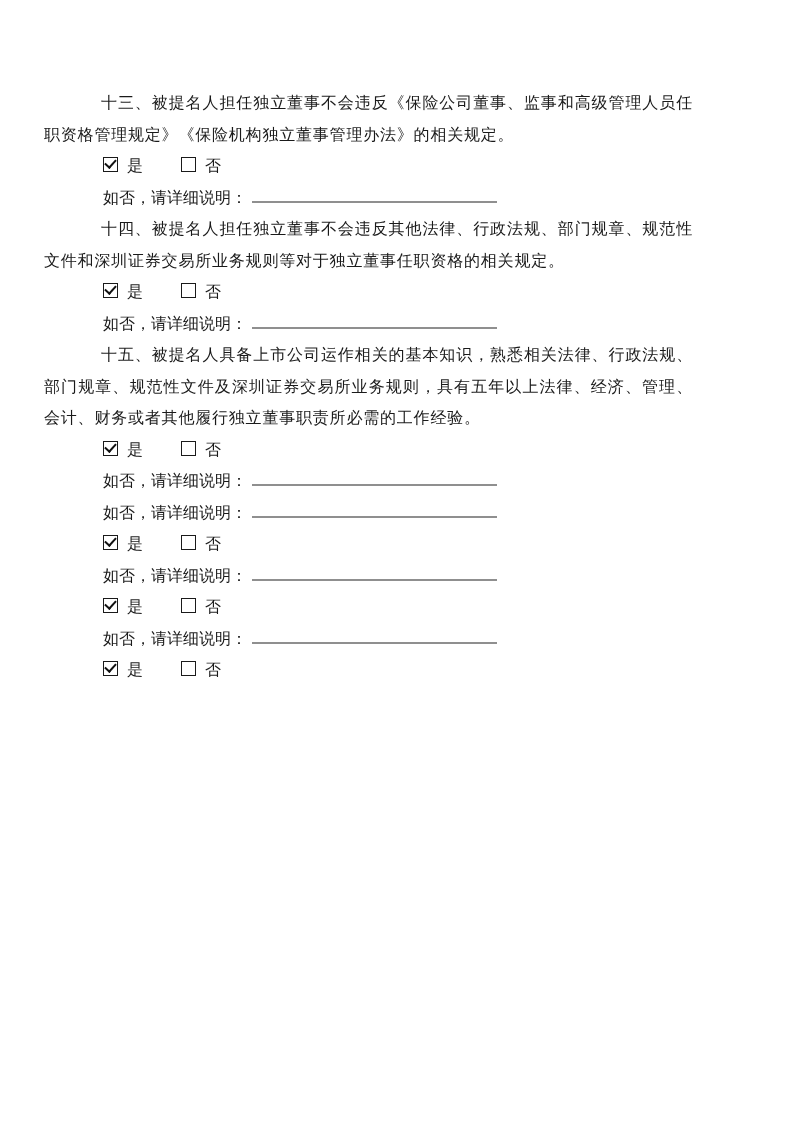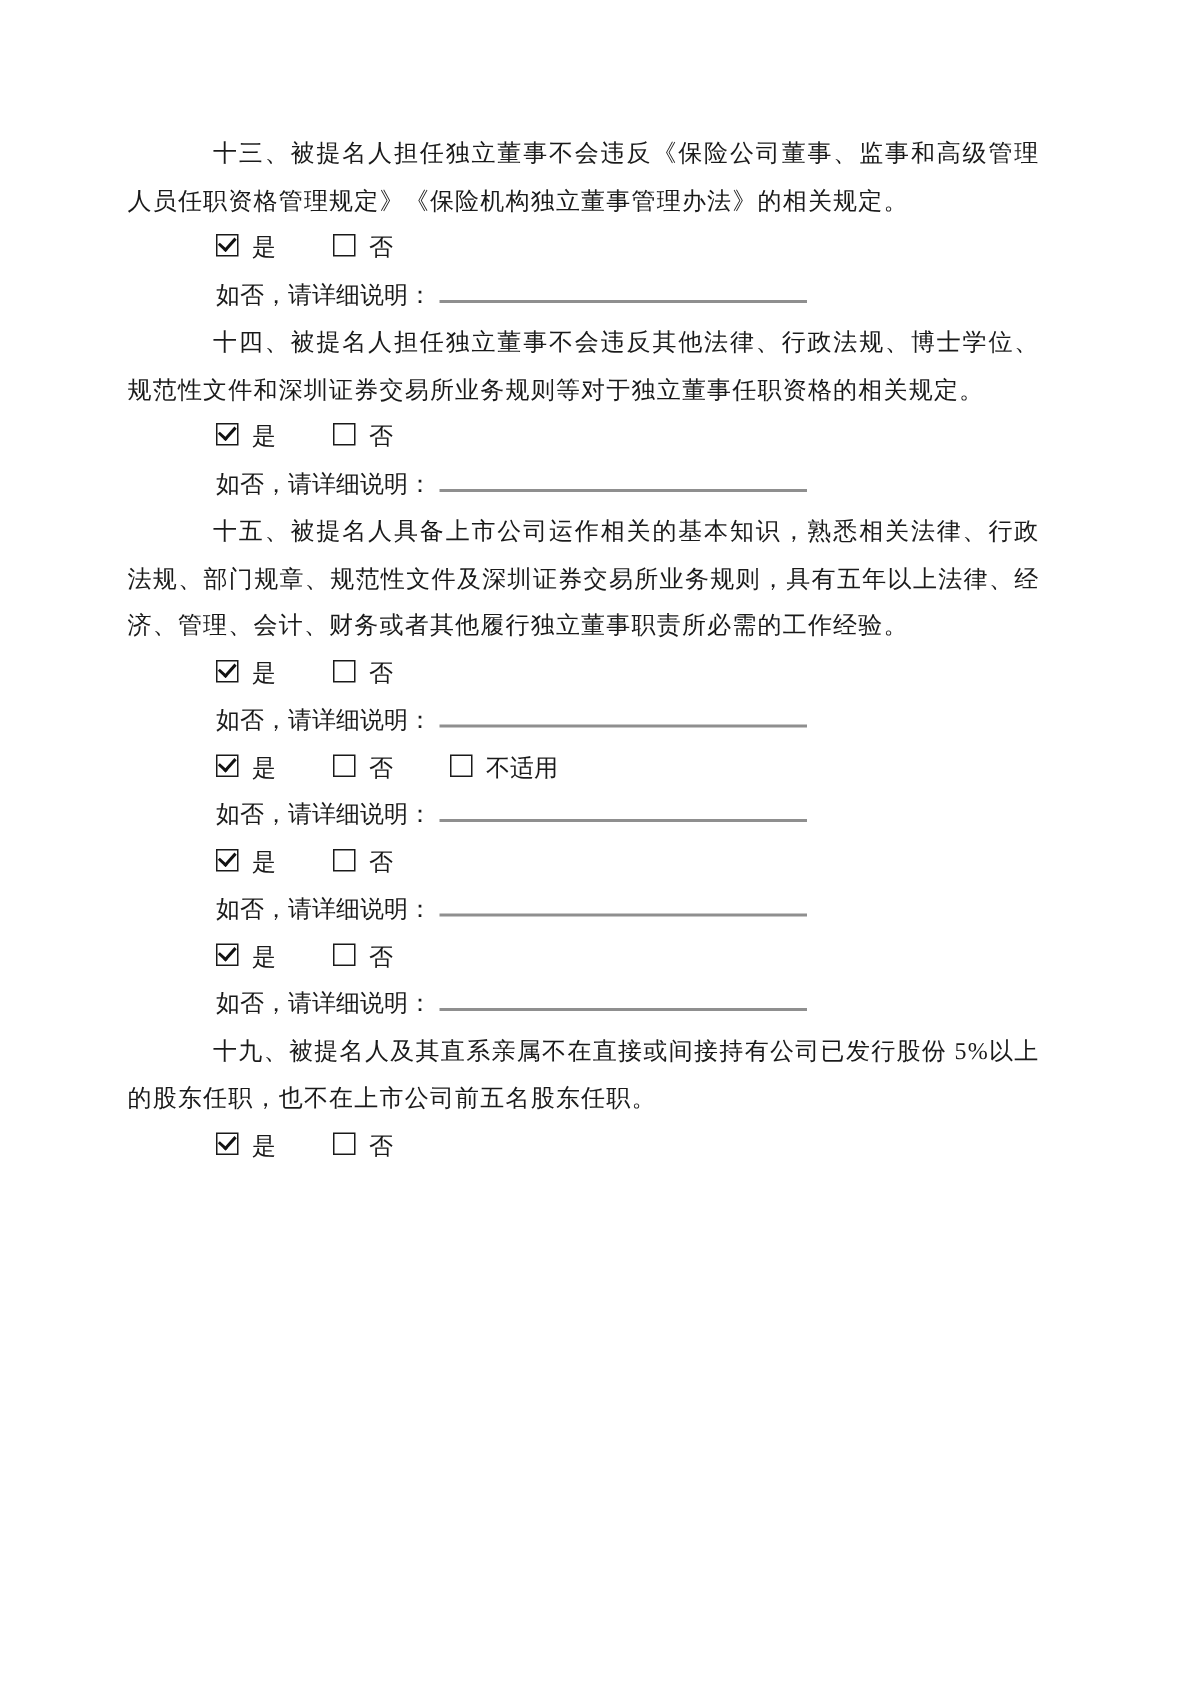--- a/index.html
+++ b/index.html
@@ -1,21 +1,21 @@
 <!DOCTYPE html>
 <html lang="zh"><head>
 <meta charset="utf-8">
 <style>
   html, body { margin: 0; padding: 0; background: #ffffff; }
   .page {
     position: relative;
     width: 793px;
     height: 1122px;
     box-sizing: border-box;
-    padding: 87px 100px 0 85px;
+    padding: 87px 100px 0 44px;
     background: #ffffff;
     font-family: "Liberation Serif", "DejaVu Serif", serif;
     font-size: 16px;
     line-height: 31.5px;
     color: #1a1a1a;
     overflow: hidden;
   }
   .item { margin: 0; }
   .para {
     margin: 0;
@@ -70,55 +70,53 @@
   <div>
   <div class="item">
     <p class="para">十三、被提名人担任独立董事不会违反《保险公司董事、监事和高级管理人员任职资格管理规定》《保险机构独立董事管理办法》的相关规定。</p>
     <div class="row"><span class="opt"><span class="box checked"></span><span class="opt-label">是</span></span><span class="opt"><span class="box"></span><span class="opt-label">否</span></span></div>
     <div class="row">
       <span>如否，请详细说明：</span><span class="blank"></span>
     </div>
   </div>
 
   <div class="item">
-    <p class="para">十四、被提名人担任独立董事不会违反其他法律、行政法规、博士学位、规范性文件和深圳证券交易所业务规则等对于独立董事任职资格的相关规定。</p>
+    <p class="para">十四、被提名人担任独立董事不会违反其他法律、行政法规、部门规章、规范性文件和深圳证券交易所业务规则等对于独立董事任职资格的相关规定。</p>
     <div class="row"><span class="opt"><span class="box checked"></span><span class="opt-label">是</span></span><span class="opt"><span class="box"></span><span class="opt-label">否</span></span></div>
     <div class="row">
       <span>如否，请详细说明：</span><span class="blank"></span>
     </div>
   </div>
 
   <div class="item">
     <p class="para">十五、被提名人具备上市公司运作相关的基本知识，熟悉相关法律、行政法规、部门规章、规范性文件及深圳证券交易所业务规则，具有五年以上法律、经济、管理、会计、财务或者其他履行独立董事职责所必需的工作经验。</p>
     <div class="row"><span class="opt"><span class="box checked"></span><span class="opt-label">是</span></span><span class="opt"><span class="box"></span><span class="opt-label">否</span></span></div>
     <div class="row">
       <span>如否，请详细说明：</span><span class="blank"></span>
     </div>
   </div>
 
   <div class="item">
-    <div class="row"><span class="opt"><span class="box checked"></span><span class="opt-label">是</span></span><span class="opt"><span class="box"></span><span class="opt-label">否</span></span><span class="opt"><span class="box"></span><span class="opt-label">不适用</span></span></div>
     <div class="row">
       <span>如否，请详细说明：</span><span class="blank"></span>
     </div>
   </div>
 
   <div class="item">
     <div class="row"><span class="opt"><span class="box checked"></span><span class="opt-label">是</span></span><span class="opt"><span class="box"></span><span class="opt-label">否</span></span></div>
     <div class="row">
       <span>如否，请详细说明：</span><span class="blank"></span>
     </div>
   </div>
 
   <div class="item">
     <div class="row"><span class="opt"><span class="box checked"></span><span class="opt-label">是</span></span><span class="opt"><span class="box"></span><span class="opt-label">否</span></span></div>
     <div class="row">
       <span>如否，请详细说明：</span><span class="blank"></span>
     </div>
   </div>
 
   <div class="item">
-    <p class="para">十九、被提名人及其直系亲属不在直接或间接持有公司已发行股份 5%以上的股东任职，也不在上市公司前五名股东任职。</p>
     <div class="row"><span class="opt"><span class="box checked"></span><span class="opt-label">是</span></span><span class="opt"><span class="box"></span><span class="opt-label">否</span></span></div>
 
   </div>
 </div>
 </div>
 
 </body></html>

